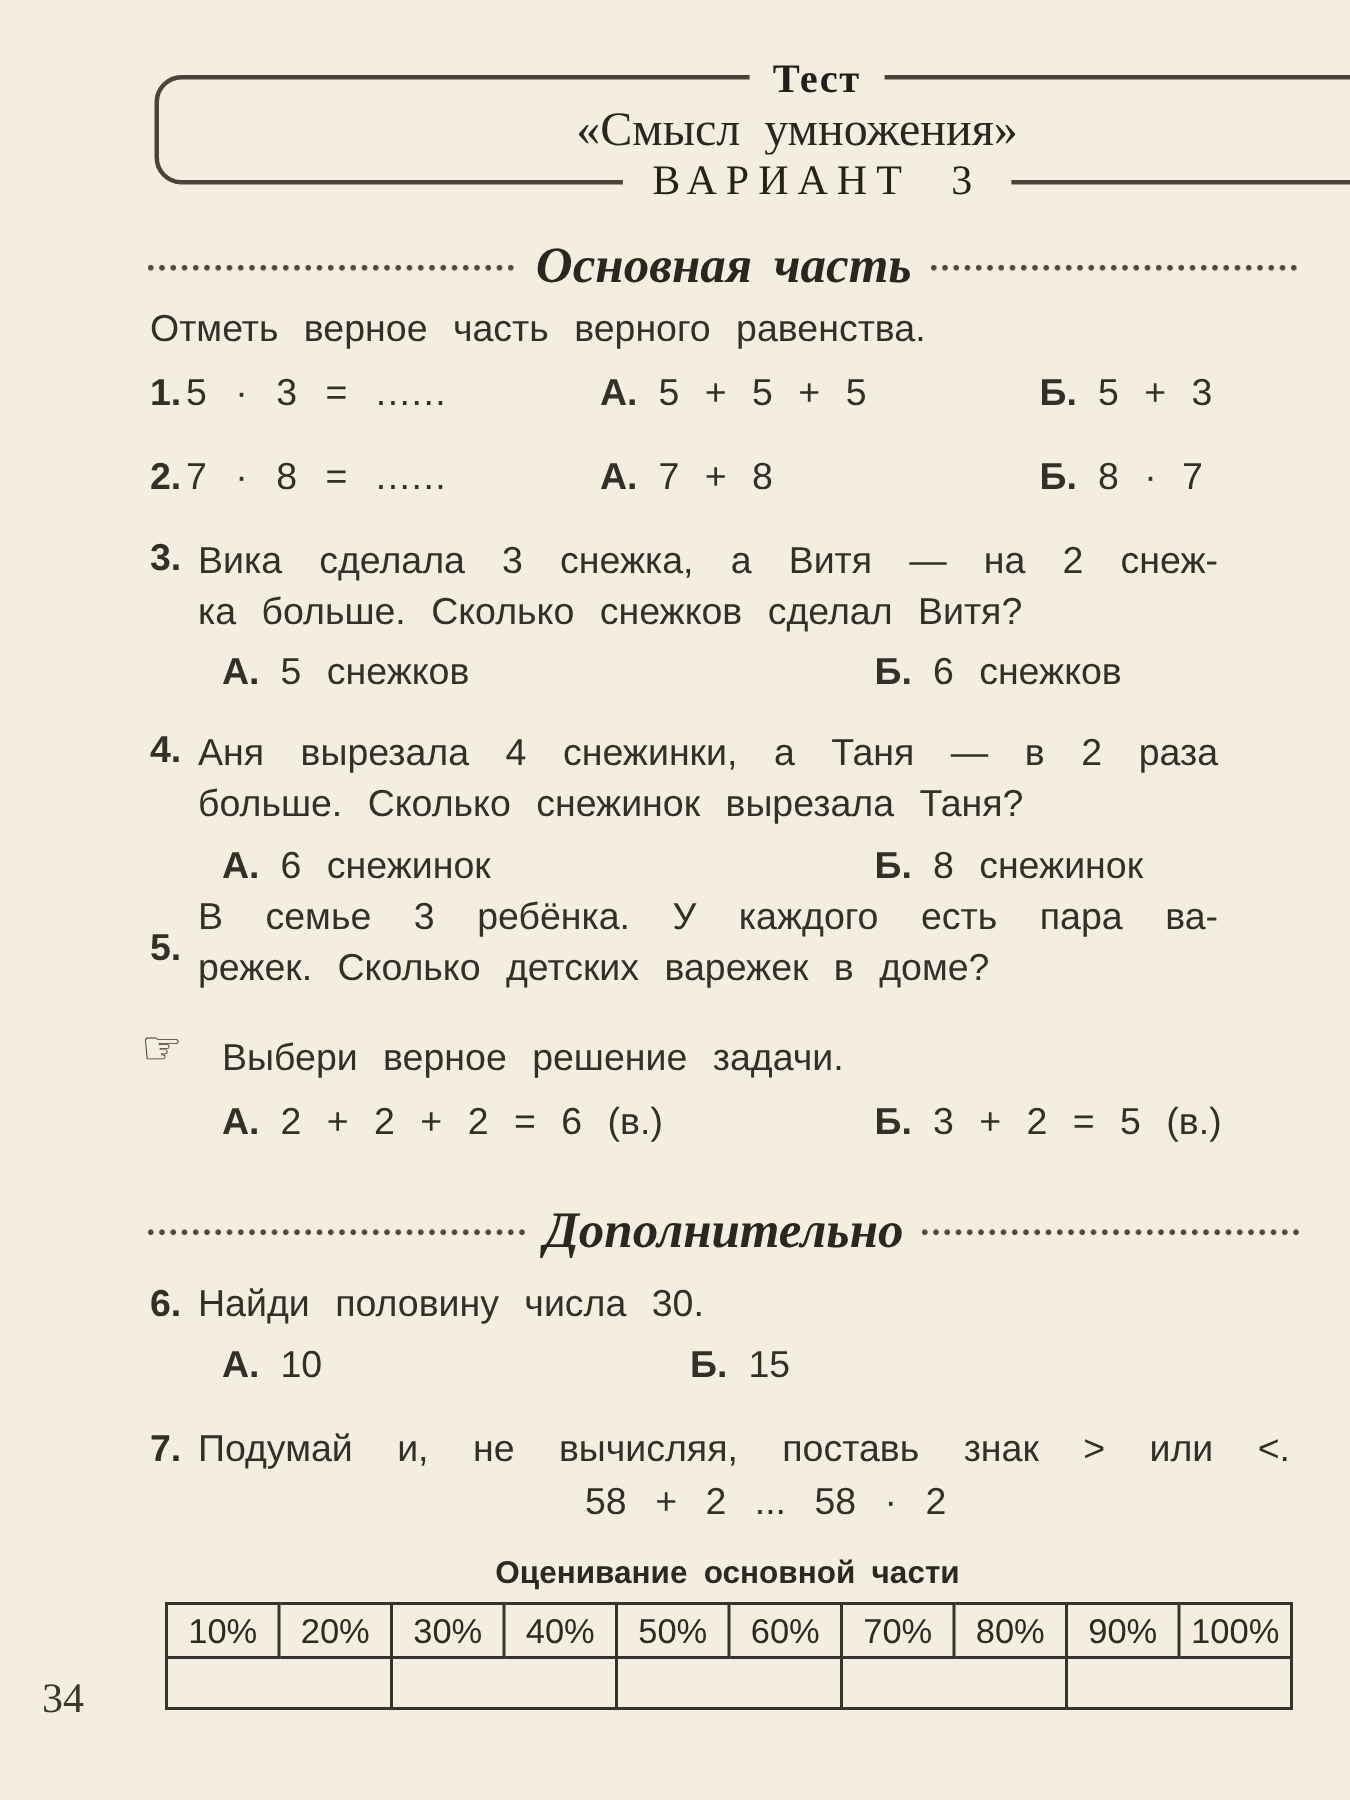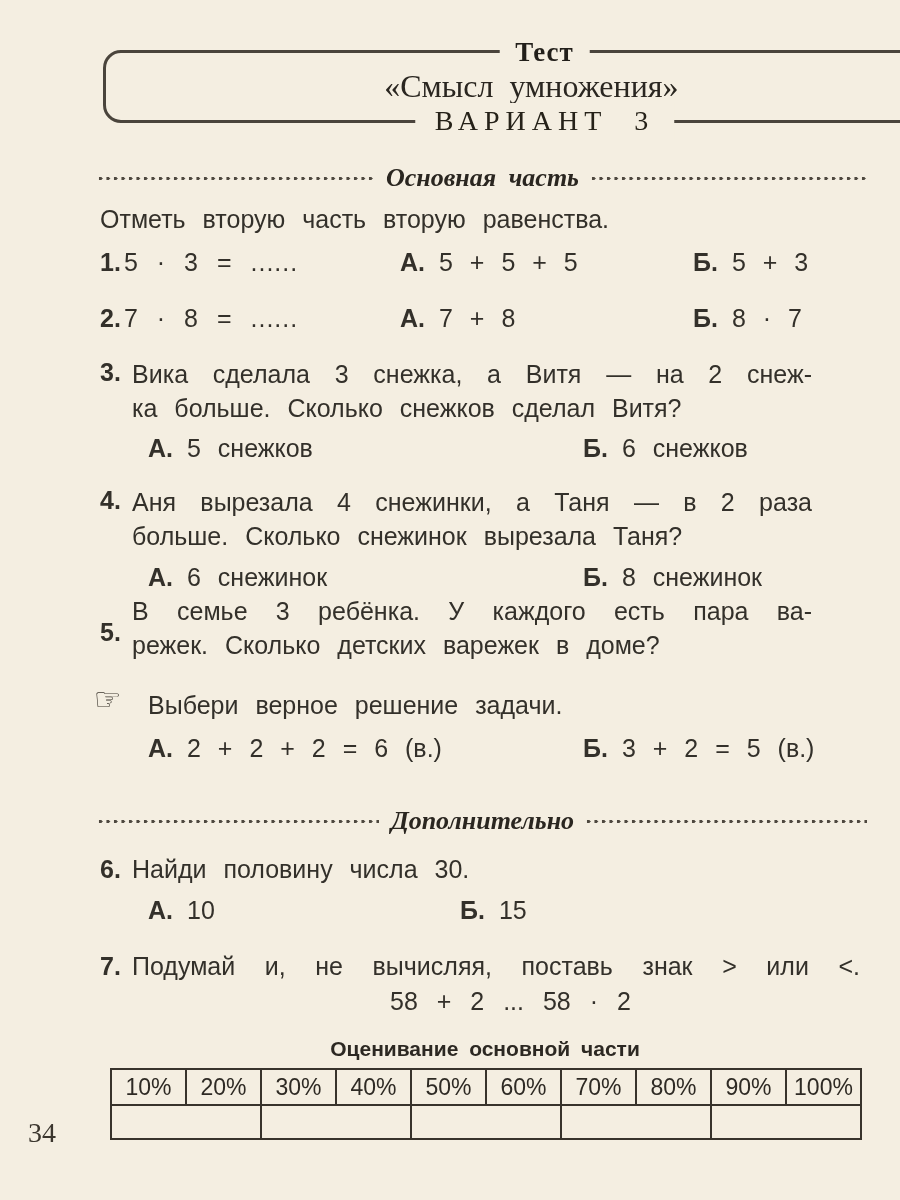--- a/index.html
+++ b/index.html
@@ -47,21 +47,21 @@
     display:flex;align-items:center;
   }
   .dots{
     flex:1;height:5px;
     background:radial-gradient(circle at 2.5px 2.5px, #4e483f 1.7px, rgba(0,0,0,0) 2px);
     background-size:7.5px 5px;background-repeat:repeat-x;
   }
   .div-label{
     margin:0 12px;
     font-family:"Liberation Serif", serif;font-style:italic;font-weight:700;
-    font-size:26px;line-height:30px;color:#2a2620;word-spacing:6px;
+    font-size:34px;line-height:30px;color:#2a2620;word-spacing:6px;
   }
 
   
   .qtext{
     position:absolute;left:132px;white-space:normal;
     font-size:25px;line-height:34px;word-spacing:10px;
   }
   .qtext .j{text-align:justify;text-align-last:justify;}
   .opt{position:absolute;font-size:25px;line-height:30px;}
   .ol{font-weight:700;margin-right:14px;}
@@ -102,21 +102,21 @@
     <div class="hdr-title">«Смысл умножения»</div>
     <div class="hdr-variant">ВАРИАНТ 3</div>
   </div>
 
   <div class="divider" style="top:163px">
     <span class="dots"></span>
     <span class="div-label">Основная часть</span>
     <span class="dots"></span>
   </div>
 
-  <div class="abs body-txt ws" style="left:100px;top:204px">Отметь вторую часть вторую равенства.</div>
+  <div class="abs body-txt ws" style="left:100px;top:204px">Отметь верное часть верного равенства.</div>
 
   <div class="abs qn" style="left:100px;top:247px">1.</div>
   <div class="abs body-txt ws" style="left:124px;top:247px;letter-spacing:1px">5 · 3 = ......</div>
   <div class="opt" style="left:400px;top:247px">
     <span class="ol">А.</span><span class="ws">5 + 5 + 5</span>
   </div>
   <div class="opt" style="left:693px;top:247px">
     <span class="ol">Б.</span><span class="ws">5 + 3</span>
   </div>
 

